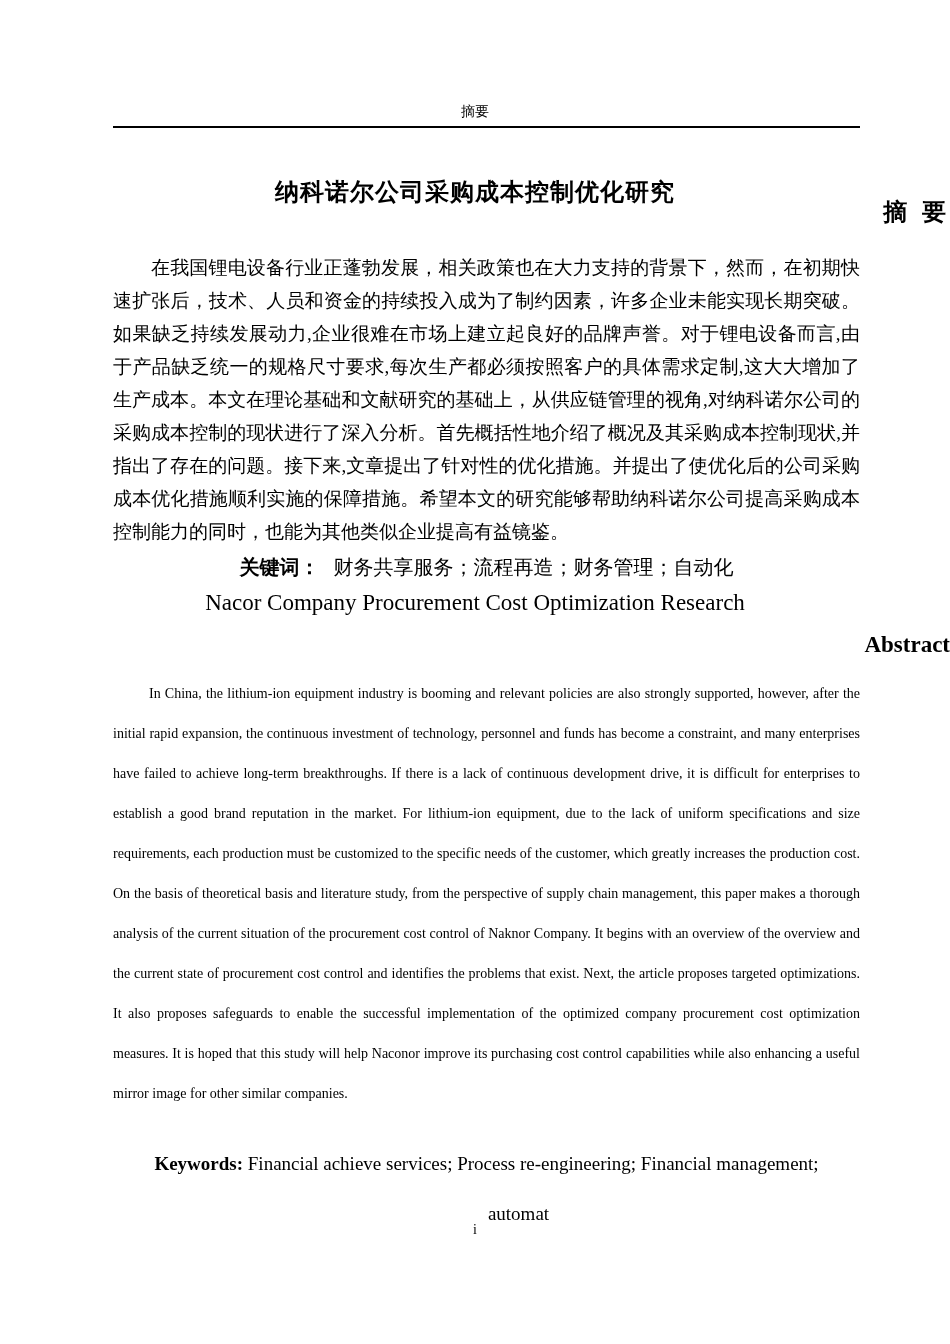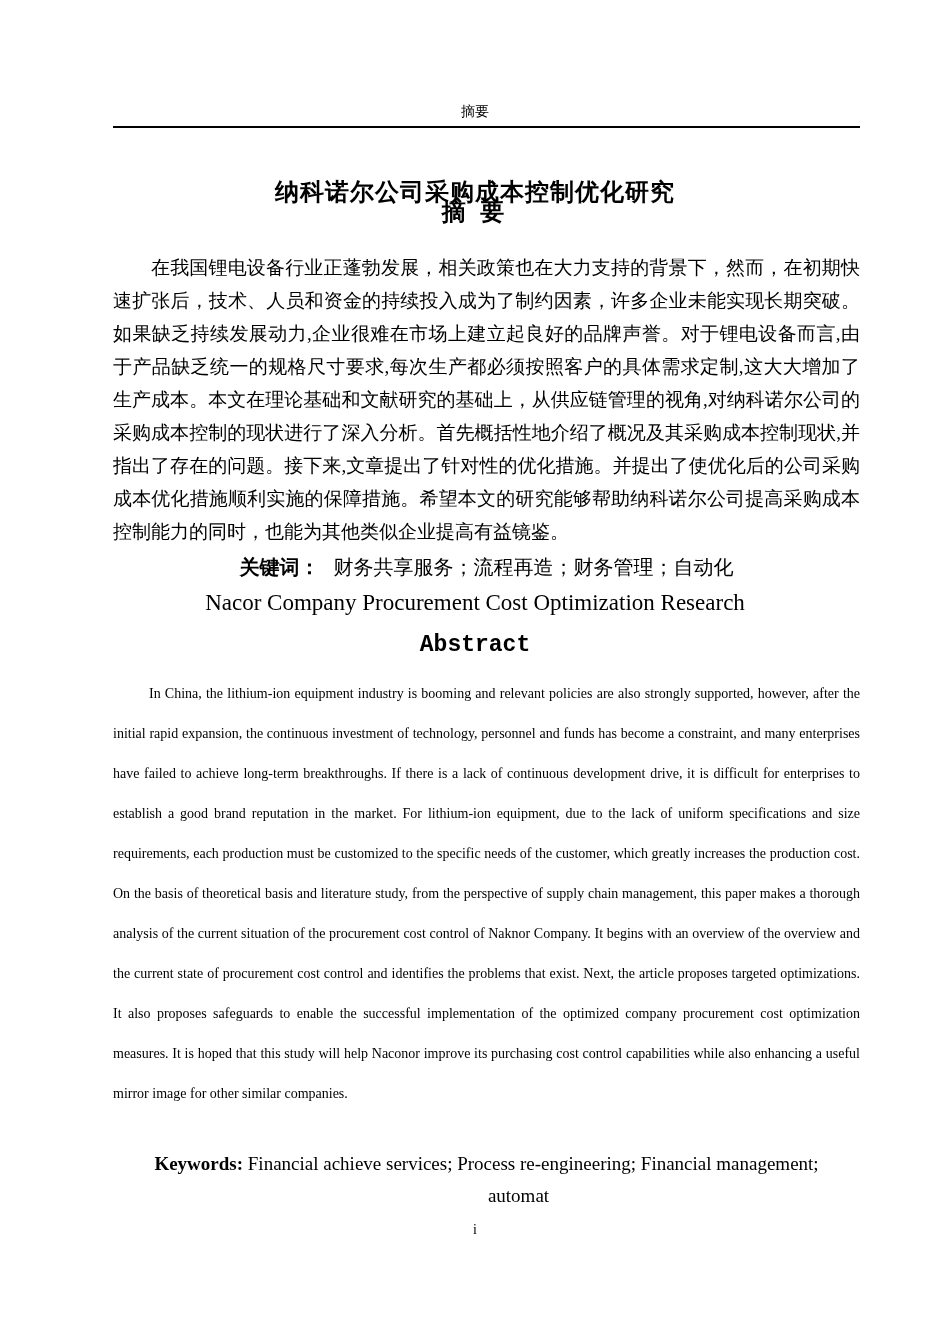--- a/index.html
+++ b/index.html
@@ -48,20 +48,21 @@
     font-family: "Liberation Sans", sans-serif;
     letter-spacing: 1px;
     margin-top: 29px;
   }
   .cn-abstract-heading {
     top: 196px;
     font-size: 24px;
     font-weight: bold;
     font-family: "Liberation Sans", sans-serif;
     letter-spacing: 4px;
+    text-align: right;
   }
   .cn-body {
     top: 243px;
     height: 312px;
     overflow: hidden;
     font-size: 19px;
     line-height: 33px;
     text-align: justify;
     text-indent: 2em;
     font-family: "Liberation Serif", serif;
@@ -80,21 +81,22 @@
   .en-title {
     top: 590px;
     font-size: 23px;
     font-weight: normal;
     font-family: "Liberation Serif", serif;
   }
   .en-abstract-heading {
     top: 632px;
     font-size: 23px;
     font-weight: bold;
-    font-family: Liberation Mono, monospace;
+    font-family: Liberation Serif, serif;
+    text-align: right;
   }
   .en-body {
     top: 674px;
     height: 472px;
     overflow: hidden;
     font-size: 14px;
     line-height: 40px;
     text-align: justify;
     text-indent: 36px;
     font-family: Liberation Serif, serif;
@@ -102,21 +104,21 @@
   .en-keywords {
     top: 1148px;
     font-size: 19px;
     line-height: 31px;
   }
   .en-keywords .kw-label {
     font-weight: bold;
   }
   .en-keywords .kw-line2 {
     margin-left: 64px;
-    margin-top: 1px;
+    margin-top: 19px;
   }
   .page-number {
     top: 1222px;
     font-size: 14px;
     font-family: "Liberation Serif", serif;
   }
 </style>
 </head>
 <body>
 

